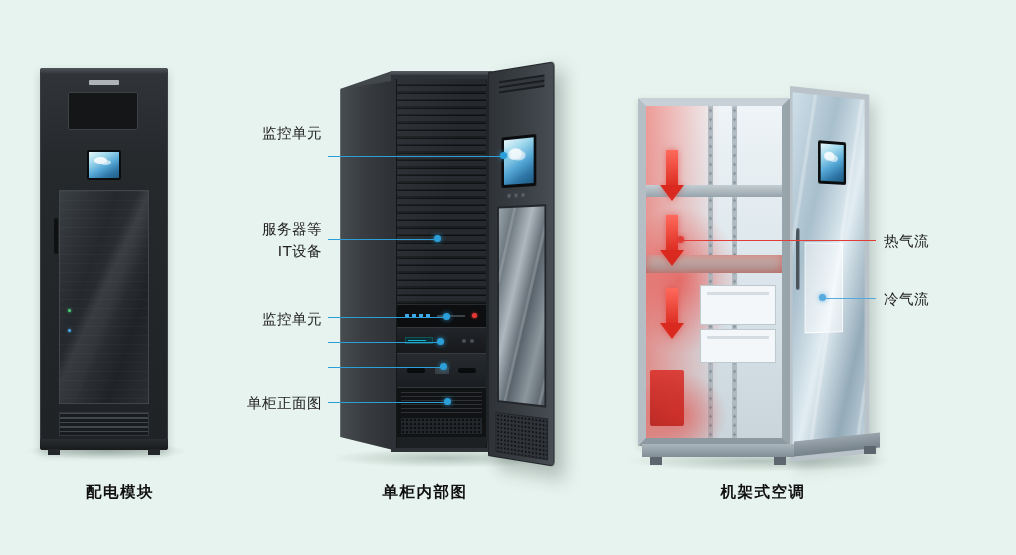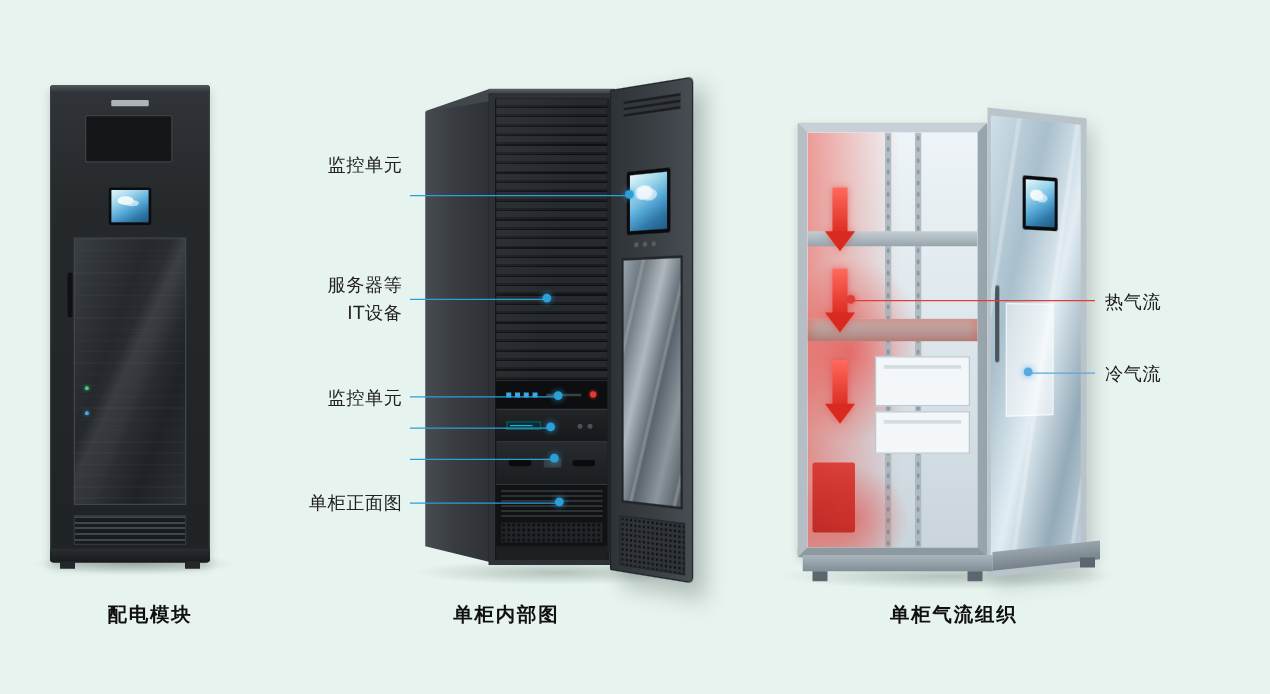--- a/index.html
+++ b/index.html
@@ -8,21 +8,21 @@
     position: relative; width: 1016px; height: 555px;
     background: #e7f3ee; overflow: hidden;
     font-family: "DejaVu Sans", "Liberation Sans", sans-serif;
     color: #1a1a1a;
   }
   .group { position:absolute; inset:0; }
 
   
   .caption { position:absolute; font-size:15.5px; font-weight:700; letter-spacing:1.5px; color:#101010; text-align:center; }
   .cap1 { left:45px;  top:482px; width:150px; }
-  .cap2 { left:330px; top:482px; width:150px; }
+  .cap2 { left:350px; top:482px; width:150px; }
   .cap3 { left:688px; top:482px; width:150px; }
   .shadow { position:absolute; background: radial-gradient(ellipse at center, rgba(45,70,60,.28) 0%, rgba(45,70,60,0) 70%); }
   .sh1 { left:24px;  top:442px; width:165px; height:18px; }
   .sh2 { left:330px; top:448px; width:230px; height:20px; }
   .sh3 { left:624px; top:450px; width:270px; height:22px; }
 
   .mini-screen { position:absolute; border:2px solid #0b0c0e; border-radius:2px;
     background: linear-gradient(150deg,#e8f6fa 0%,#9fd8ec 28%,#56a8d6 55%,#2f78a8 78%,#1f5a82 100%); }
   .cloud { position:absolute; left:15%; top:20%; width:46%; height:26%; background:#fff; border-radius:50%; opacity:.85;
     box-shadow: 5px 2px 0 -1px rgba(255,255,255,.7); }
@@ -334,16 +334,16 @@
       <div class="cab3-foot ft3"></div>
     </div>
 
     <div class="cline ln-hot"></div>
     <div class="cdot dt-hot"></div>
     <div class="lbl-air lbl-hot">热气流</div>
     <div class="cline ln-cold"></div>
     <div class="cdot dt-cold"></div>
     <div class="lbl-air lbl-cold">冷气流</div>
 
-    <div class="caption cap3">单柜气流组织</div>
+    <div class="caption cap3">机架式空调</div>
   </div>
 
 </div>
 
 </body></html>

